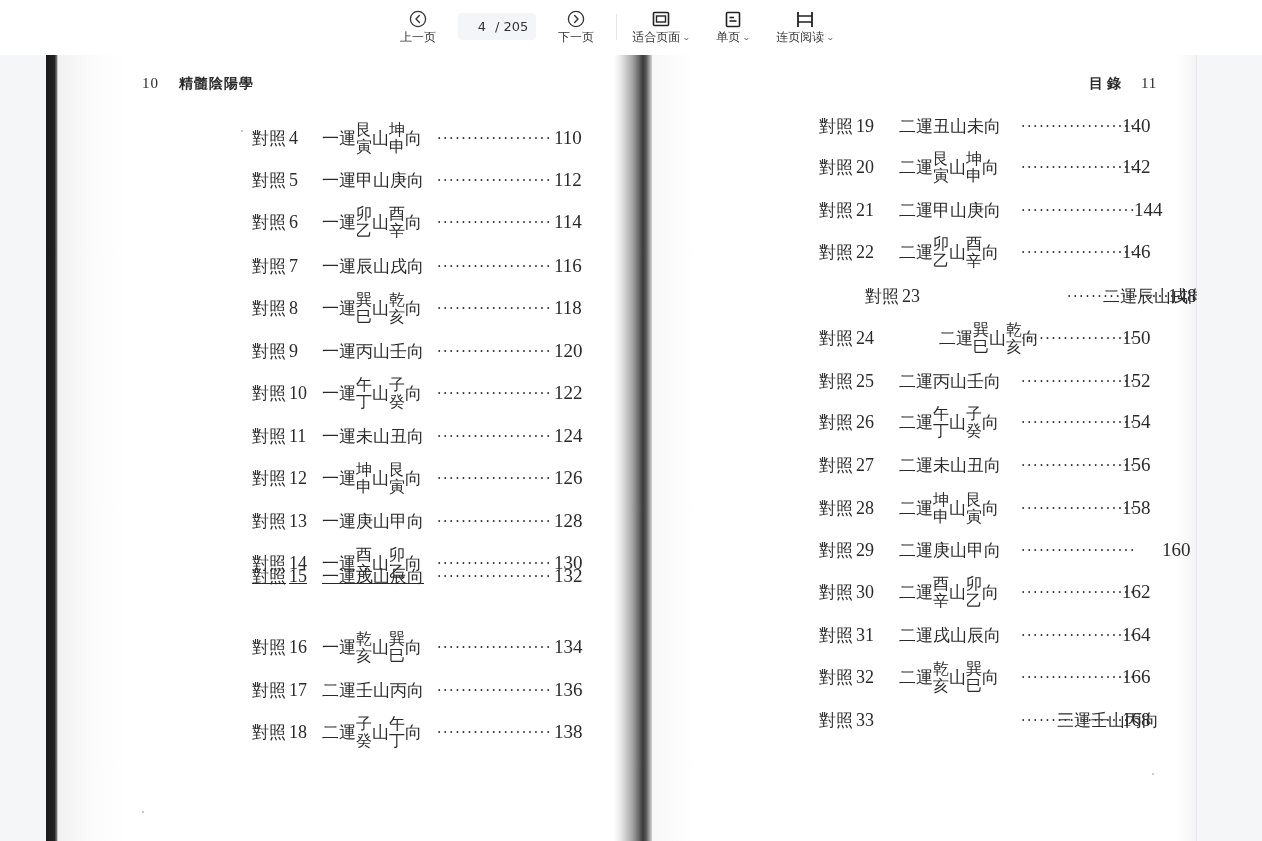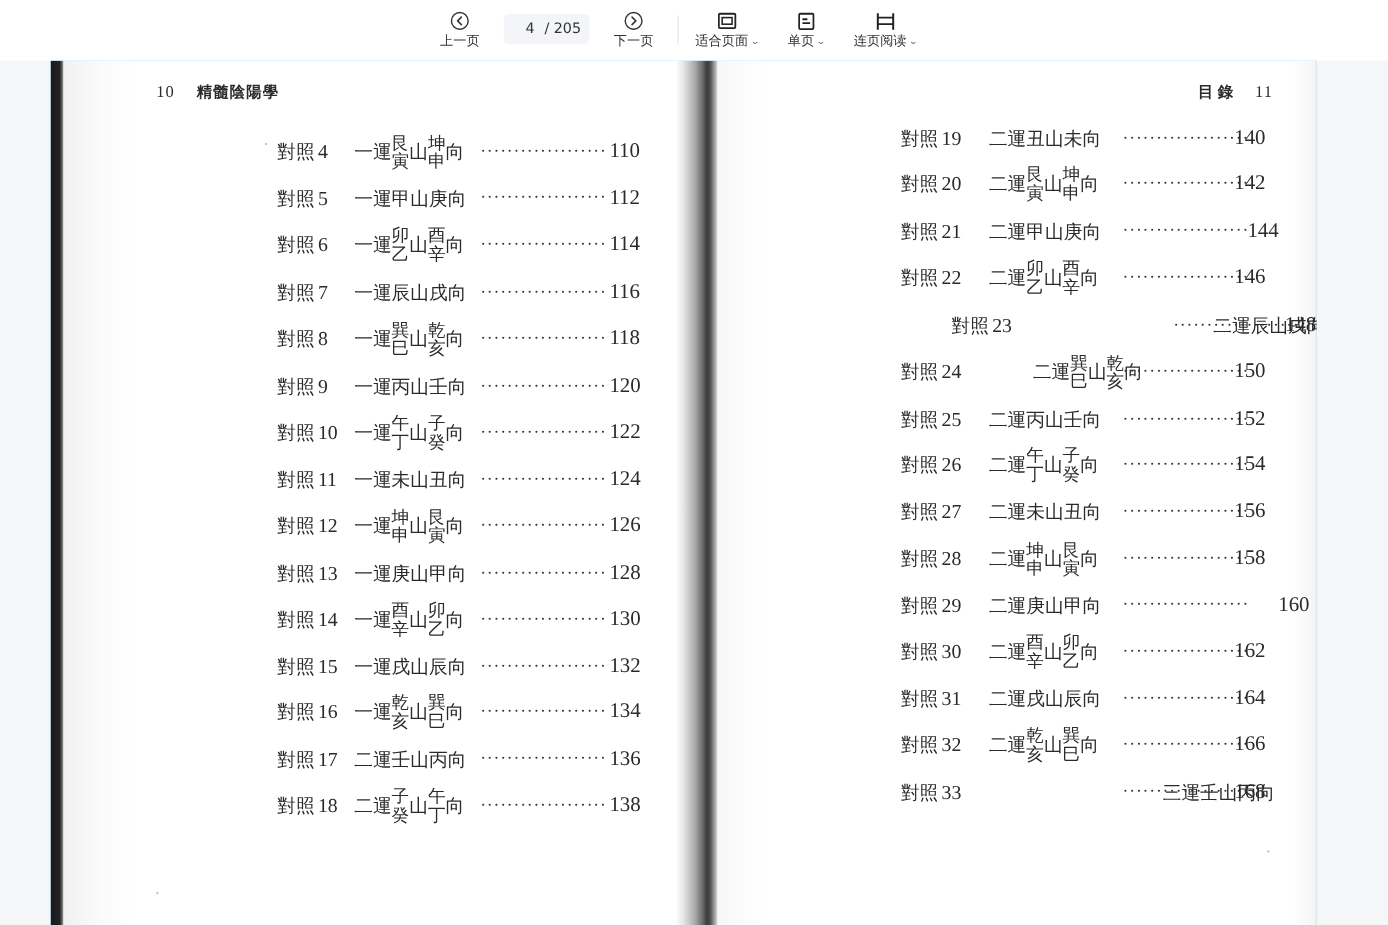--- a/index.html
+++ b/index.html
@@ -12,21 +12,21 @@
   .tb-btn .ico { margin-top: 10px; height: 18px; width: 22px; display: flex; align-items: center; justify-content: center; }
   .tb-btn .lbl { margin-top: 1px; font-size: 12px; color: #333; white-space: nowrap; display: flex; align-items: center; gap: 3px; }
   .caret { font-size: 8px; color: #666; transform: scaleX(1.3); display: inline-block; }
   .page-box { position: absolute; left: 458px; top: 13px; width: 78px; height: 27px; background: #f3f5f9; border-radius: 4px; display: flex; align-items: center; font-size: 13px; color: #333; }
   .page-box .cur { width: 32px; text-align: right; padding-right: 4px; }
   .page-box .sep { padding-left: 5px; }
   .page-box .total { padding-left: 4px; }
   .tb-divider { position: absolute; left: 616px; top: 14px; width: 1px; height: 26px; background: #e6e6e6; }
 
   
-  .scan { position: absolute; left: 46px; top: 55px; width: 1151px; height: 786px; background: #7dd3fc; overflow: hidden; }
+  .scan { position: absolute; left: 46px; top: 55px; width: 1151px; height: 786px; background: #ec4899; overflow: hidden; }
   .left-edge { position: absolute; left: 0; top: 0; width: 12px; height: 786px; background: linear-gradient(to right, #1a1a1a 0%, #222 70%, #777 90%, #fff 100%); }
   .left-page { position: absolute; left: 12px; top: 0; width: 560px; height: 786px; background: linear-gradient(to right, #f1f1f1 0%, #fbfbfb 6%, #ffffff 12%, #ffffff 100%); }
   .spine { position: absolute; left: 568px; top: 0; width: 40px; height: 786px;
            background: linear-gradient(to right, #ffffff 0%, #e6e6e6 18%, #a8a8a8 45%, #6a6a6a 62%, #3a3a3a 72%, #555 80%, #bbb 92%, #f8f8f8 100%); }
   .right-page { position: absolute; left: 606px; top: 0; width: 545px; height: 786px; background: linear-gradient(to right, #f7f7f7 0%, #ffffff 8%, #ffffff 96%, #f4f4f4 100%); }
   .right-border { position: absolute; left: 1150px; top: 0; width: 1px; height: 786px; background: #e6e8ec; }
 
   .serif { font-family: "DejaVu Serif", "Liberation Serif", serif; color: #2a2a2a; }
 
   .running-head { position: absolute; top: 20px; font-size: 14px; font-weight: bold; letter-spacing: 1px; color: #2b2b2b; }
@@ -296,21 +296,21 @@
           <span>山</span>
           <span class="stack">
             <span>卯</span>
             <span>乙</span>
           </span>
           <span>向</span>
         </span>
         <span class="dots" style="left: 185px;">···················</span>
         <span class="pg" style="left: 302px;">130</span>
       </div>
-      <div class="toc-row serif" style="top: 530px; left: 206px; width: 340px;">
+      <div class="toc-row serif" style="top: 500px; left: 206px; width: 340px; text-decoration: underline;">
         <span class="label" style="width: 70px;"><span>對照</span><span class="n">15</span></span>
         <span class="title">
           <span>一運</span>
           <span>戌</span>
           <span>山</span>
           <span>辰</span>
           <span>向</span>
         </span>
         <span class="dots" style="left: 185px;">···················</span>
         <span class="pg" style="left: 302px;">132</span>

